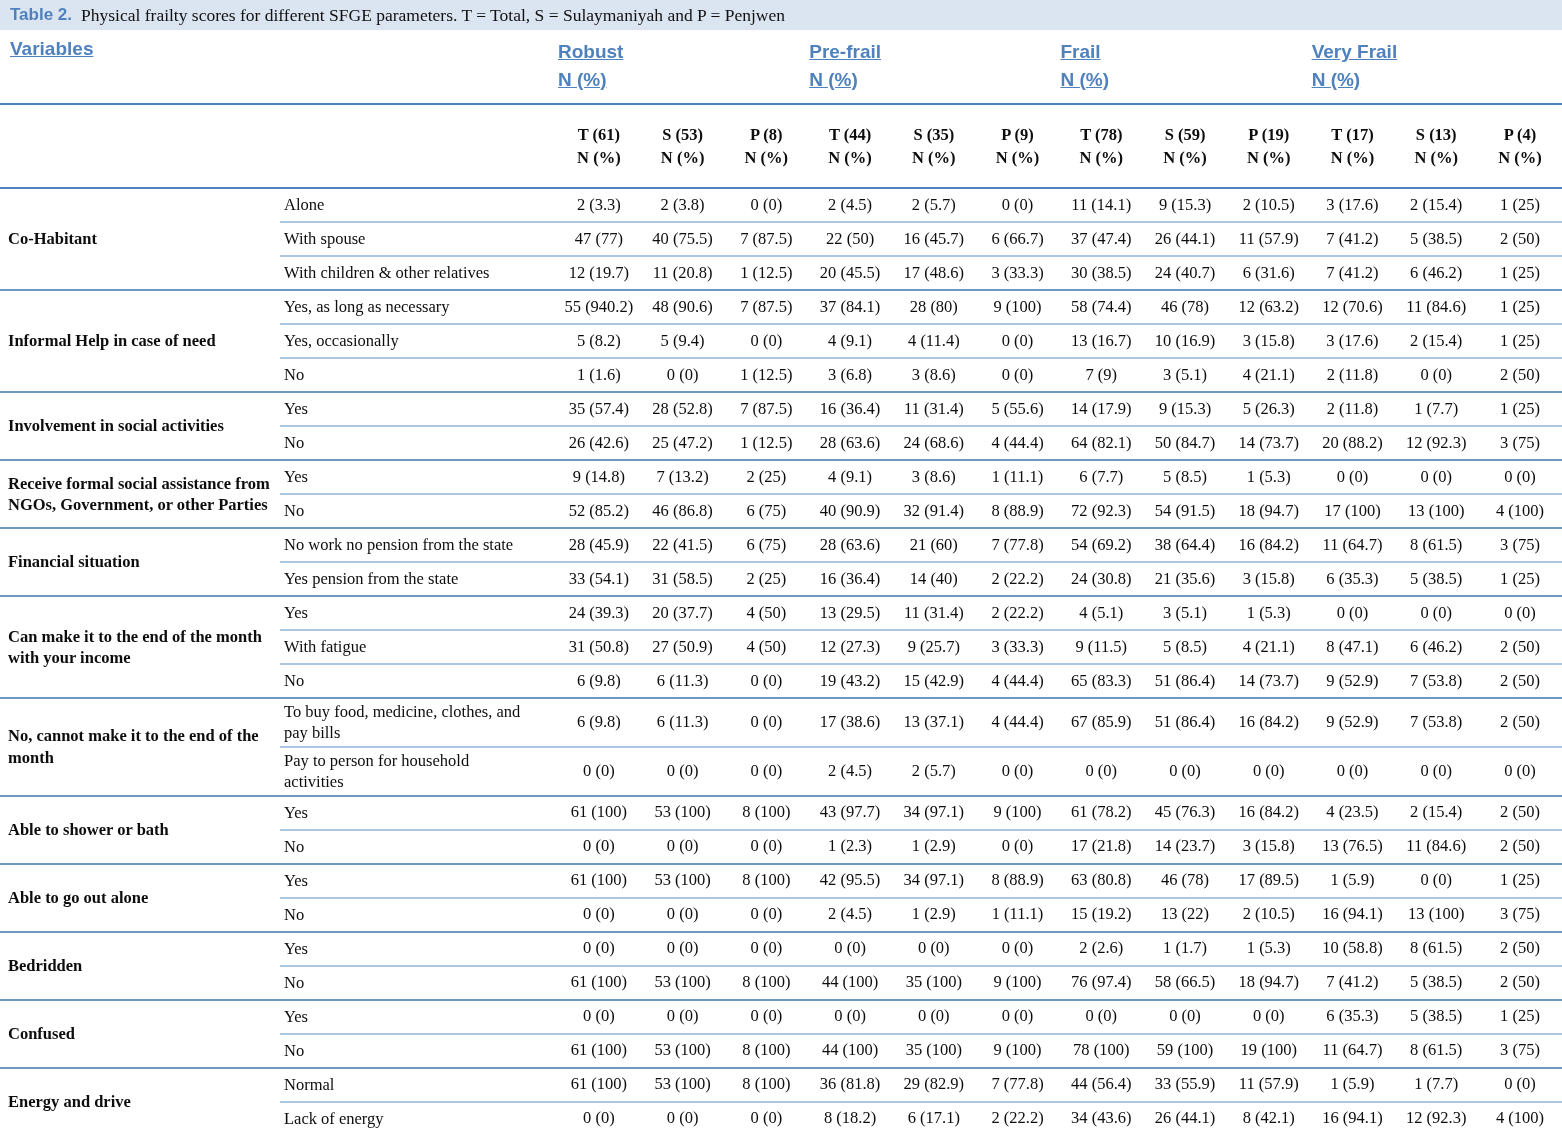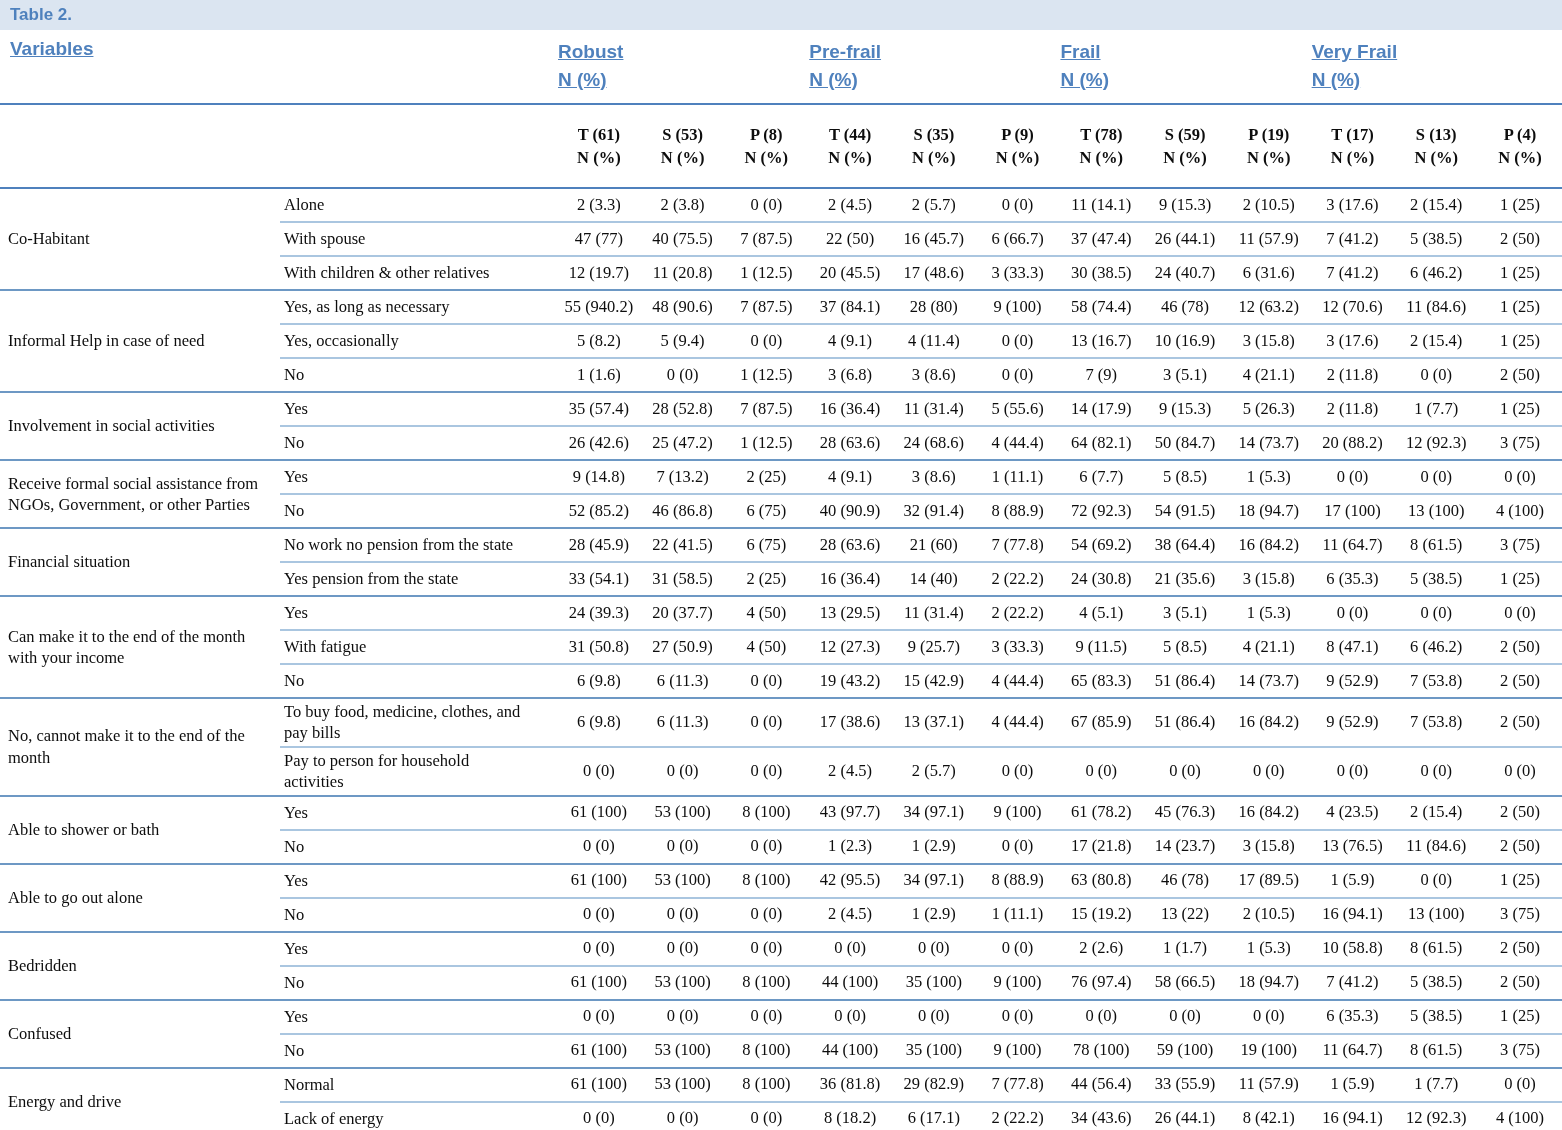--- a/index.html
+++ b/index.html
@@ -18,29 +18,30 @@
   tr.group-row th{border-bottom:2px solid #4f81bd;height:64px;vertical-align:top;text-decoration:underline;}
   .variables-th{text-align:left;padding:8px 0 0 10px;font-family:"Liberation Sans",sans-serif;font-weight:bold;font-size:19px;color:#4f81bd;}
   .group-th{text-align:left;padding-top:8px;font-family:"Liberation Sans",sans-serif;font-weight:bold;font-size:19px;color:#4f81bd;line-height:1.45;}
 
   tr.subcol-row th{border-bottom:2px solid #4f81bd;height:50px;font-weight:bold;font-size:16.5px;text-align:center;line-height:1.4;vertical-align:middle;padding:16px 0;}
 
   tbody td{font-size:16.5px;height:34px;vertical-align:middle;box-sizing:border-box;}
   tbody tr:first-child td{border-top:2px solid #6d98c4;}
   tbody tr + tr td{border-top:2px solid #aac6e0;}
 
-  td.var-cell{font-weight:normal;padding:2px 6px 2px 8px;line-height:1.3;}
+  td.var-cell{font-weight:bold;padding:2px 6px 2px 8px;line-height:1.3;}
   td.label-cell{padding:2px 30px 2px 4px;line-height:1.3;margin-left:44px;}
   td.data-cell{text-align:center;padding:2px 3px;line-height:1.25;}
 </style>
 </head>
 <body>
 
 <div class="caption-bar">
   <span class="caption-label">Table 2.</span>
+  <span class="caption-text">Physical frailty scores for different SFGE parameters. T = Total, S = Sulaymaniyah and P = Penjwen</span>
 </div>
 
 <table id="frailty-table">
   <colgroup>
     <col class="c-var">
       <col class="c-label">
     <col>
       <col>
       <col>
       <col>

